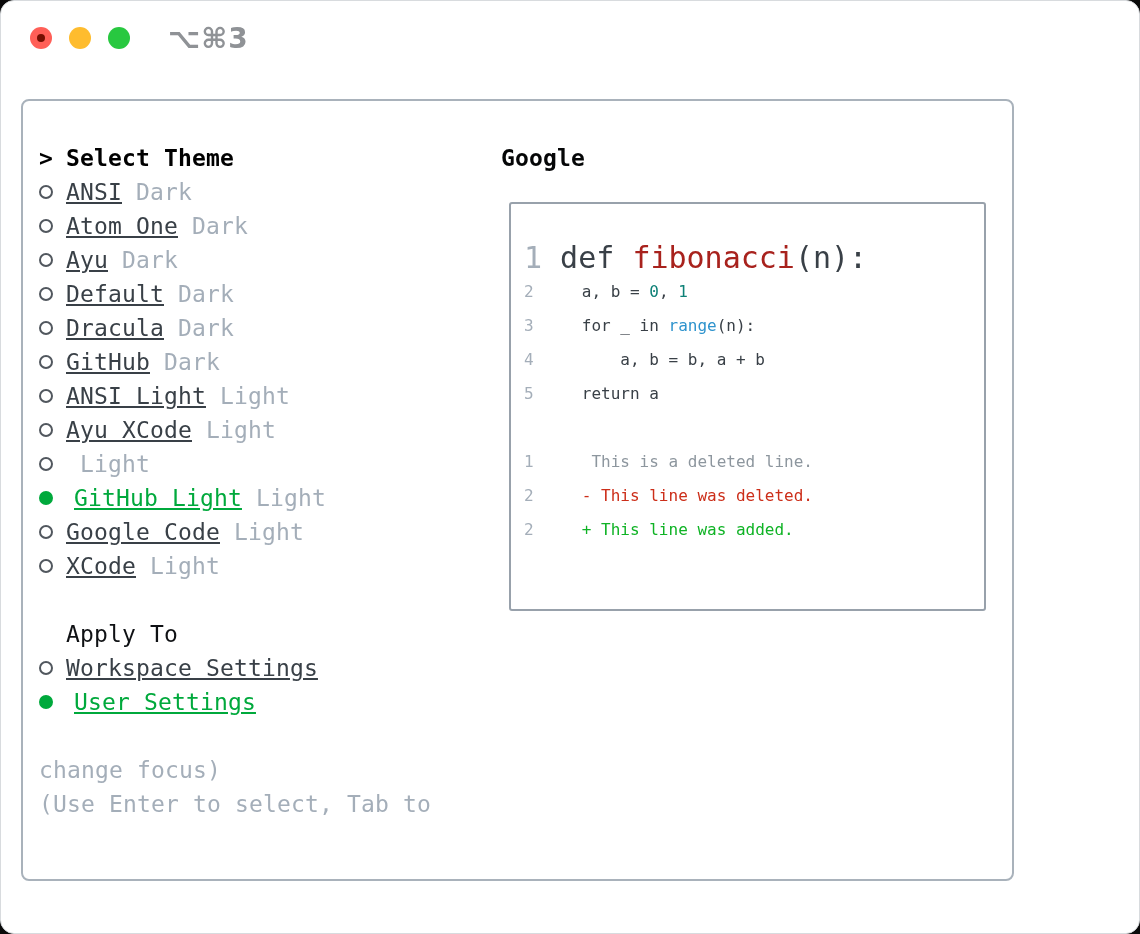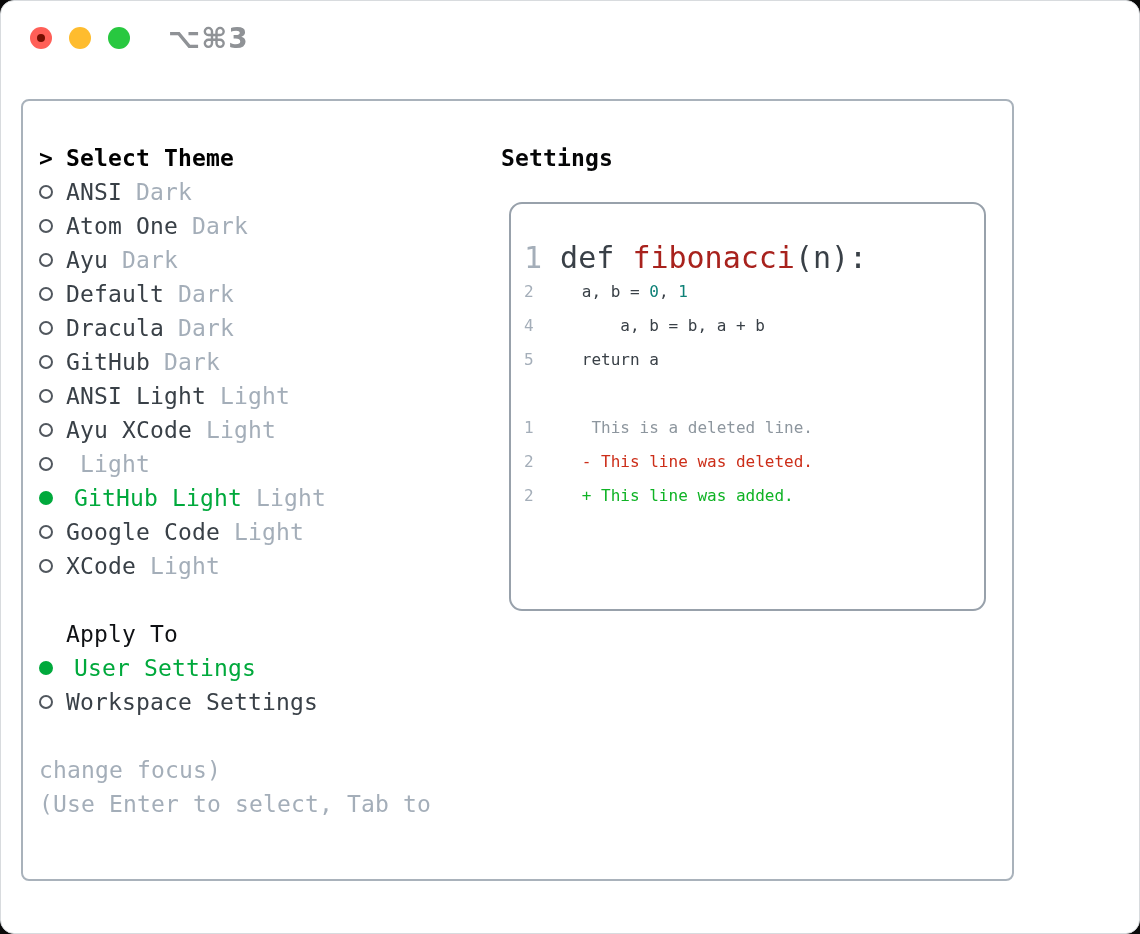--- a/index.html
+++ b/index.html
@@ -28,33 +28,33 @@
   }
   
   .leftcol{position:absolute;left:38px;top:140px;font-size:23px;letter-spacing:0.15px;color:var(--c-text,#394047);}
   .row{display:flex;align-items:center;height:34px;white-space:pre;}
   .slot{width:15px;margin-right:12px;display:flex;align-items:center;justify-content:flex-start;flex:none;}
   .prompt{font-weight:bold;color:#000;}
   .radio{width:14px;height:14px;box-sizing:border-box;border:2.5px solid #51575e;border-radius:50%;}
   .radio.on{border-color:var(--c-selection_green,#00a93c);background:var(--c-selection_green,#00a93c);}
   .hdr{font-weight:bold;color:#000;}
   .subhdr{color:#0f1114;}
-  .tname{color:var(--c-text,#394047);}
+  .tname{color:var(--c-text,#394047);text-decoration:underline;}
   .tname.sel{color:var(--c-selection_green,#00a93c);margin-left:8px;}
   .tvariant{color:var(--c-muted,#a4aeb9);margin-left:14px;}
   .spacer{height:34px;}
   .hint{color:var(--c-muted,#a4aeb9);}
   
   .preview-label{
     position:absolute;left:500px;top:140px;height:34px;line-height:34px;
     font-size:23px;font-weight:bold;color:#050607;letter-spacing:0.15px;
   }
   .preview-box{
     position:absolute;left:508px;top:201px;width:477px;height:409px;box-sizing:border-box;
-    border:2px solid #98a1ab;border-radius:13px;background:#fff;overflow:hidden;
+    border:2px solid #98a1ab;border-radius:3px;background:#fff;overflow:hidden;
   }
   .code{padding:37px 0 0 13px;}
   .code-line{height:34px;line-height:34px;font-size:16px;white-space:pre;}
   .code-line.large{font-size:30px;}
   .tk-ln{color:var(--c-muted,#a6b0bb);}
   .tk-plain{color:var(--c-text,#394047);}
   .tk-func{color:var(--c-function_red,#a8221d);}
   .tk-num{color:var(--c-number_teal,#0e8177);}
   .tk-call{color:var(--c-builtin_blue,#2e93cd);}
   .tk-ctx{color:var(--c-context_gray,#8d969e);}
@@ -96,34 +96,35 @@
         <div class="row"><span class="slot"><span class="radio on"></span></span><span class="tname sel">GitHub Light</span><span class="tvariant">Light</span></div>
         <div class="row"><span class="slot"><span class="radio"></span></span><span class="tname">Google Code</span><span class="tvariant">Light</span></div>
         <div class="row"><span class="slot"><span class="radio"></span></span><span class="tname">XCode</span><span class="tvariant">Light</span></div>
       </div>
     <div class="spacer"></div>
     <div class="row">
       <span class="slot"></span>
       <span class="subhdr">Apply To</span>
     </div>
     <div id="target-list">
+        <div class="row"><span class="slot"><span class="radio"></span></span><span class="tname">Workspace Settings</span></div>
         <div class="row"><span class="slot"><span class="radio on"></span></span><span class="tname sel">User Settings</span></div>
-        <div class="row"><span class="slot"><span class="radio"></span></span><span class="tname">Workspace Settings</span></div>
       </div>
     <div class="spacer"></div>
     <div class="row hint">change focus)</div>
     <div class="row hint">(Use Enter to select, Tab to</div>
   </div>
 
-  <div class="preview-label">Settings</div>
+  <div class="preview-label">Google</div>
 
   <div class="preview-box">
     <div class="code" id="code">
         <div class="code-line large"><span class="tk-ln">1</span><span class="tk-plain"> def </span><span class="tk-func">fibonacci</span><span class="tk-plain">(n):</span></div>
         <div class="code-line"><span class="tk-ln">2</span><span class="tk-plain">     a, b = </span><span class="tk-num">0</span><span class="tk-plain">, </span><span class="tk-num">1</span></div>
+        <div class="code-line"><span class="tk-ln">3</span><span class="tk-plain">     for _ in </span><span class="tk-call">range</span><span class="tk-plain">(n):</span></div>
         <div class="code-line"><span class="tk-ln">4</span><span class="tk-plain">         a, b = b, a + b</span></div>
         <div class="code-line"><span class="tk-ln">5</span><span class="tk-plain">     return a</span></div>
         <div class="code-line">&nbsp;</div>
         <div class="code-line"><span class="tk-ln">1</span><span class="tk-ctx">      This is a deleted line.</span></div>
         <div class="code-line"><span class="tk-ln">2</span><span class="tk-del">     - This line was deleted.</span></div>
         <div class="code-line"><span class="tk-ln">2</span><span class="tk-add">     + This line was added.</span></div>
       </div>
   </div>
 
 </div>

